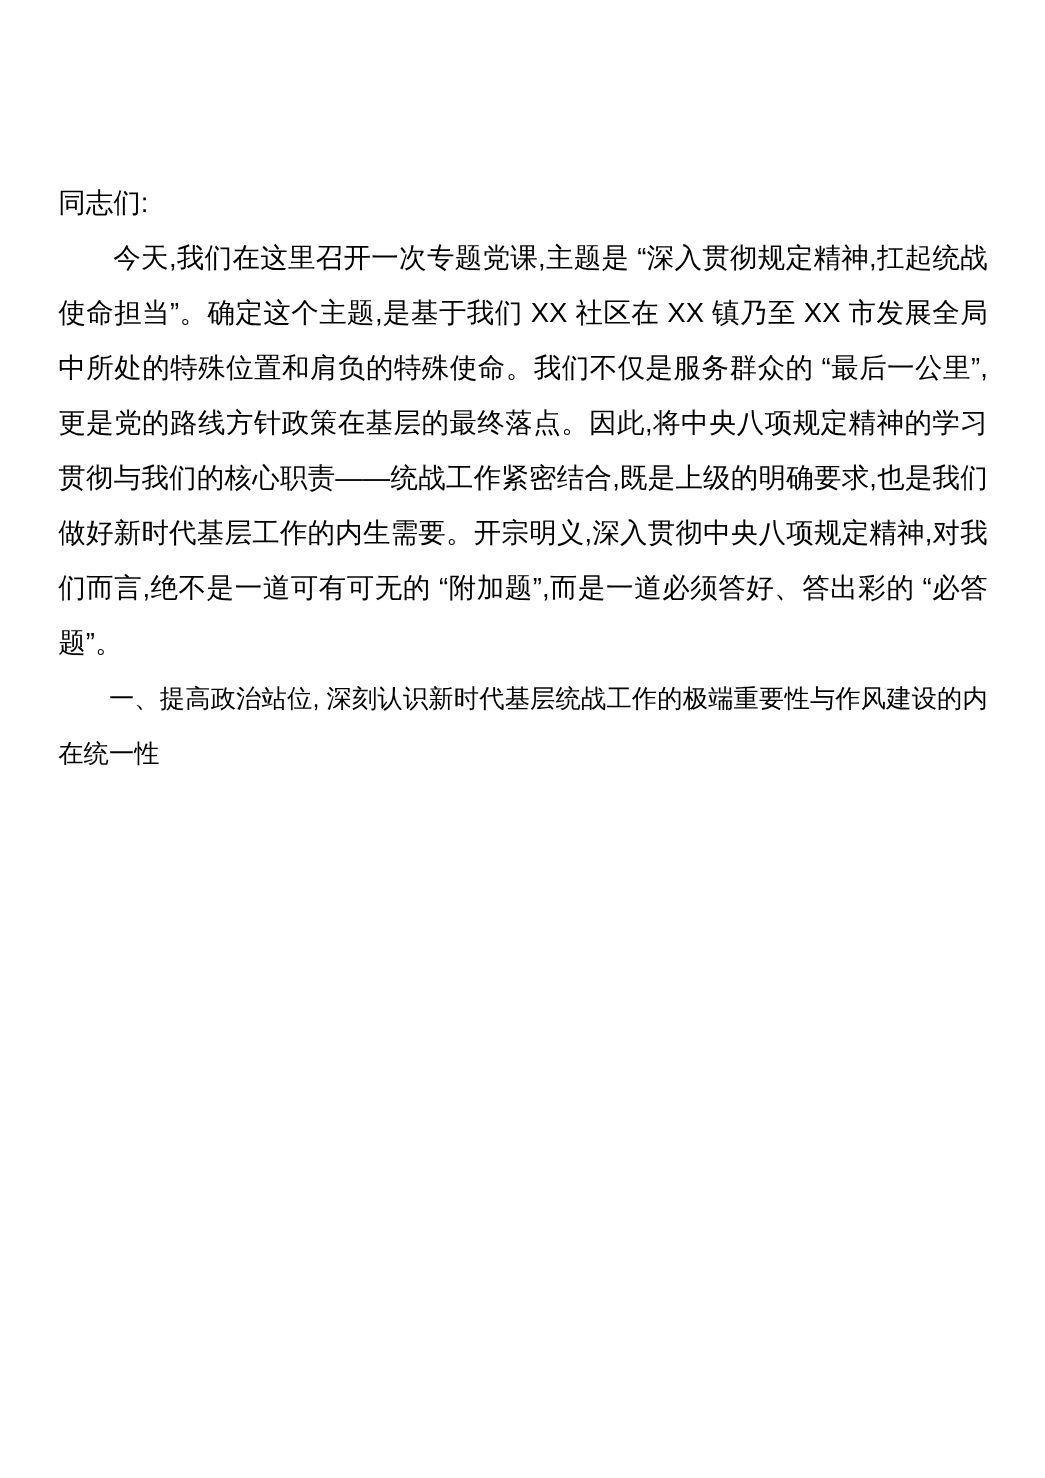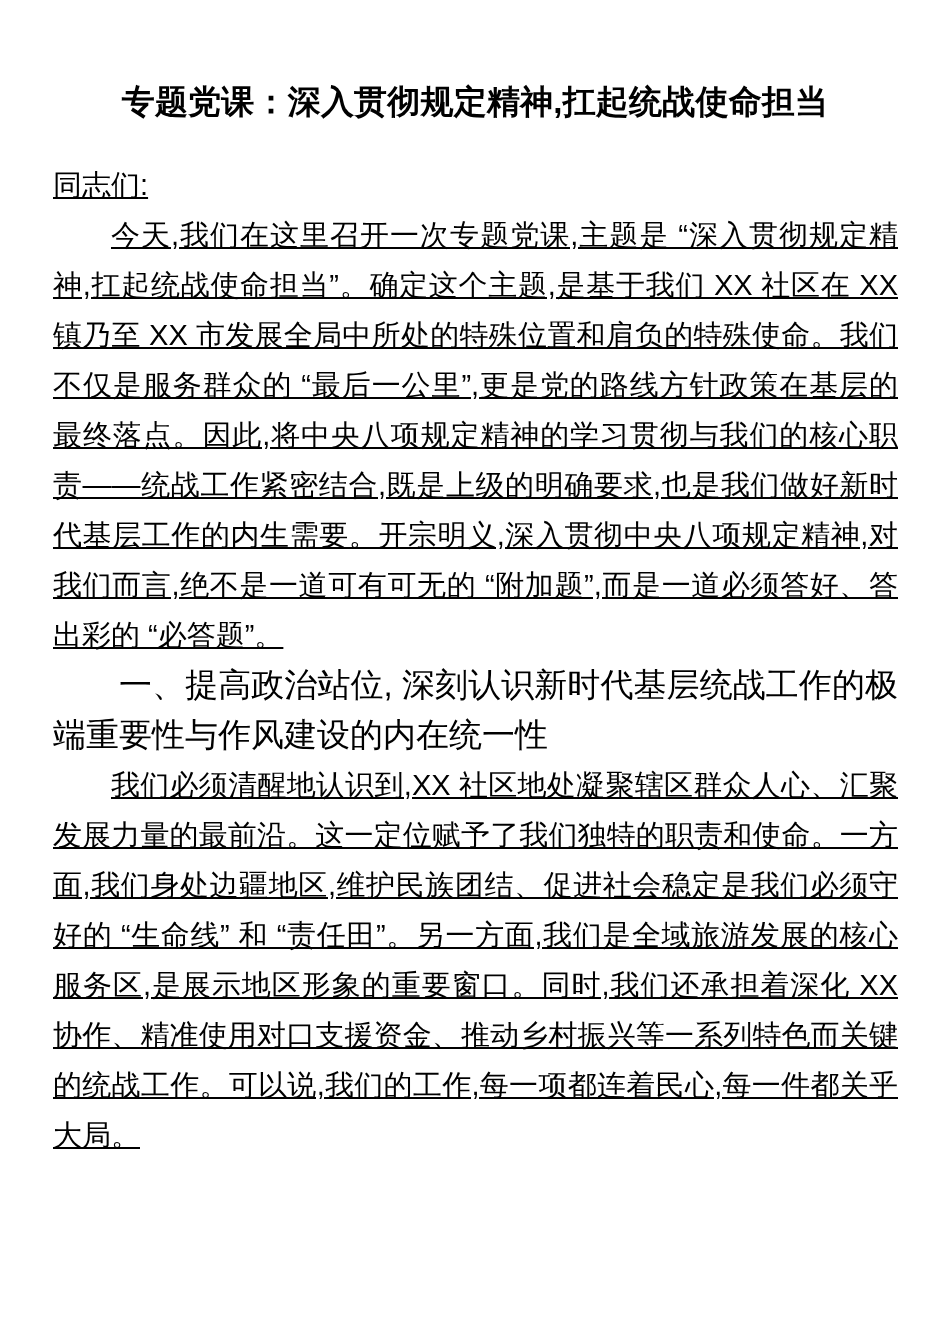--- a/index.html
+++ b/index.html
@@ -34,61 +34,58 @@
     letter-spacing: 0.2px;
     white-space: nowrap;
   }
   .body-block {
     position: absolute;
     left: 53px;
     top: 160px;
     width: 845px;
   }
   .para {
-    font-size: 29px;
+    font-size: 25px;
     line-height: 50px;
     text-align: justify;
     text-justify: inter-character;
     text-align-last: left;
     margin: 0;
     letter-spacing: 0px;
     word-break: break-all;
-    text-decoration: underline;
   }
   .para.indent {
     text-indent: 2em;
   }
   .para.salutation {
     text-indent: 0;
   }
   .heading {
-    font-size: 33px;
+    font-size: 23px;
     line-height: 50px;
     text-align: justify;
     text-justify: inter-character;
     text-align-last: left;
     margin: 0;
     text-indent: 2em;
     font-weight: normal;
     word-break: break-all;
   }
 </style>
 </head>
 <body>
 
 <div class="page">
 
-  <h1 class="doc-title">专题党课：深入贯彻规定精神,扛起统战使命担当</h1>
 
   <div class="body-block">
 
     <p class="para salutation">同志们:</p>
 
     <p class="para indent">今天,我们在这里召开一次专题党课,主题是 “深入贯彻规定精神,扛起统战使命担当”。确定这个主题,是基于我们 XX 社区在 XX 镇乃至 XX 市发展全局中所处的特殊位置和肩负的特殊使命。我们不仅是服务群众的 “最后一公里”,更是党的路线方针政策在基层的最终落点。因此,将中央八项规定精神的学习贯彻与我们的核心职责——统战工作紧密结合,既是上级的明确要求,也是我们做好新时代基层工作的内生需要。开宗明义,深入贯彻中央八项规定精神,对我们而言,绝不是一道可有可无的 “附加题”,而是一道必须答好、答出彩的 “必答题”。</p>
 
     <p class="heading">一、提高政治站位, 深刻认识新时代基层统战工作的极端重要性与作风建设的内在统一性</p>
 
-    <p class="para indent">我们必须清醒地认识到,XX 社区地处凝聚辖区群众人心、汇聚发展力量的最前沿。这一定位赋予了我们独特的职责和使命。一方面,我们身处边疆地区,维护民族团结、促进社会稳定是我们必须守好的 “生命线” 和 “责任田”。另一方面,我们是全域旅游发展的核心服务区,是展示地区形象的重要窗口。同时,我们还承担着深化 XX 协作、精准使用对口支援资金、推动乡村振兴等一系列特色而关键的统战工作。可以说,我们的工作,每一项都连着民心,每一件都关乎大局。</p>
 
 
   </div>
 
 </div>
 
 </body></html>

